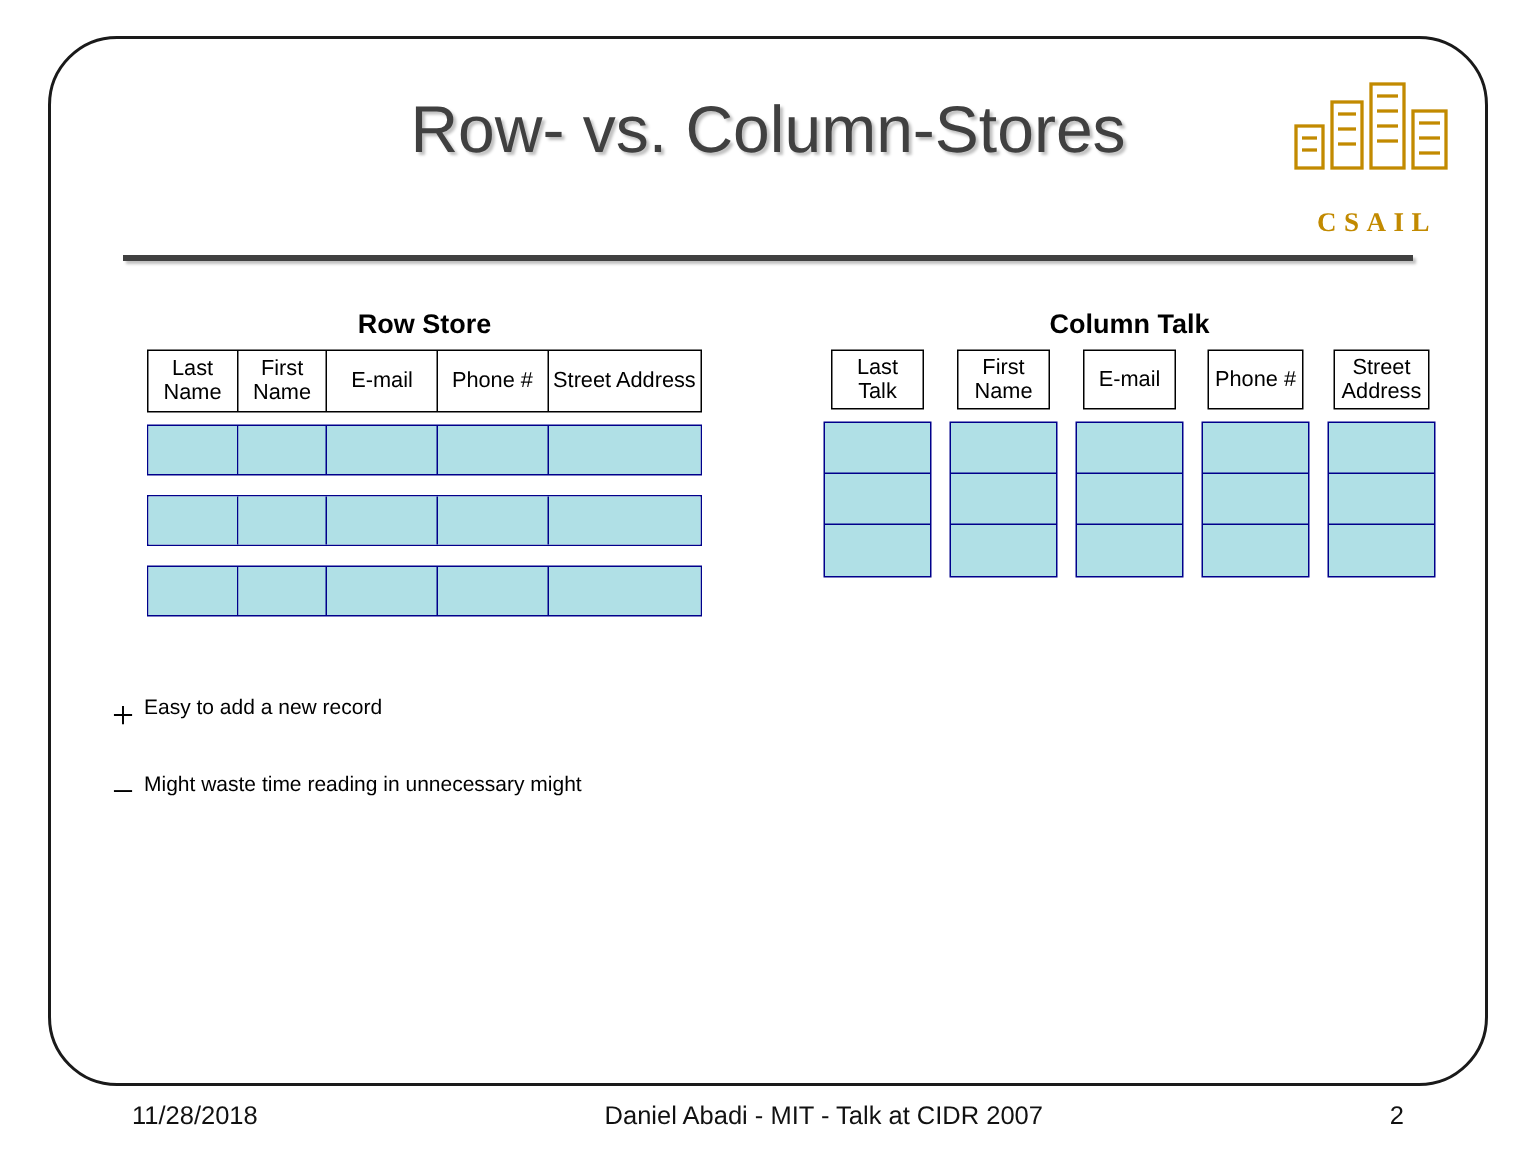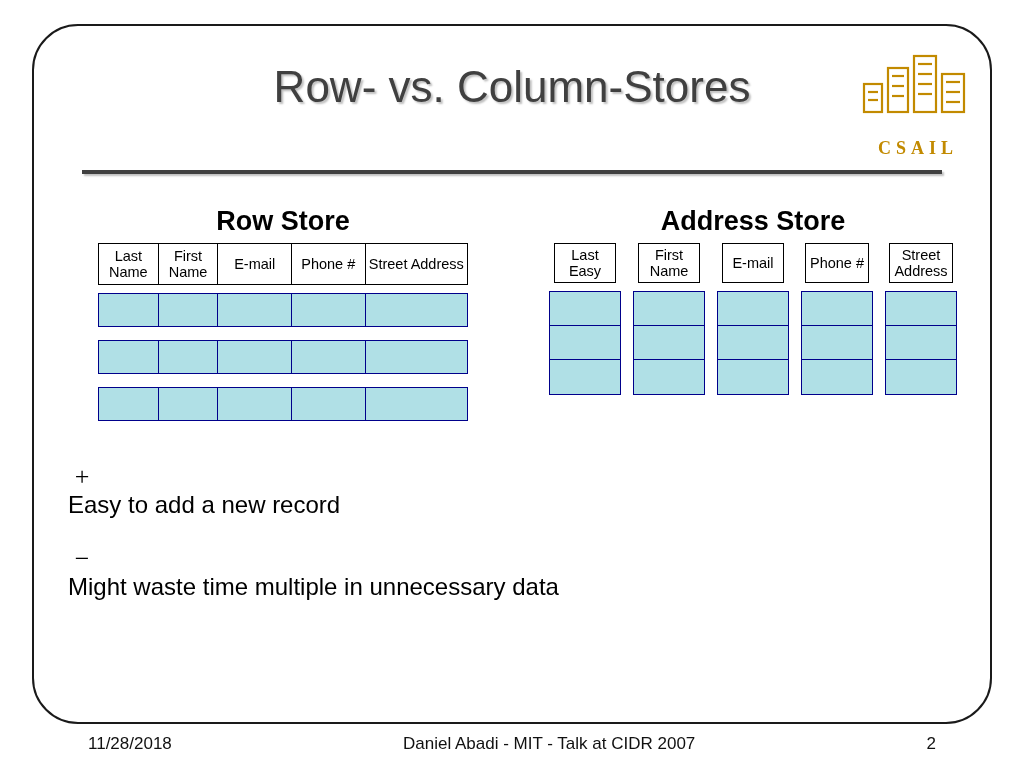--- a/index.html
+++ b/index.html
@@ -60,21 +60,21 @@
   .sections {
     position: absolute;
     top: 206px;
     left: 68px;
     right: 56px;
     display: flex;
     gap: 40px;
   }
   .section { flex: 1; }
   .section-heading {
-    font-size: 27px;
+    font-size: 18px;
     font-weight: bold;
     text-align: center;
     margin-bottom: 6px;
   }
 
   
   .rs-header {
     display: flex;
     width: 370px;
     margin: 0 auto 8px auto;
@@ -147,24 +147,23 @@
     top: 463px;
     left: 68px;
     right: 56px;
     display: flex;
     gap: 40px;
   }
   .bullet-col { flex: 1; }
   .bullet {
     display: flex;
     align-items: flex-start;
-    font-size: 24px;
+    font-size: 14px;
     margin-bottom: 24px;
     line-height: 1.28;
-    flex-direction: column;
   }
   .bullet .sym {
     width: 28px;
     font-size: 26px;
     font-family: 'Times New Roman', serif;
     text-align: center;
     flex-shrink: 0;
     line-height: 1.05;
   }
   .bullet.plus .sym::before { content: "+"; }
@@ -245,25 +244,25 @@
           <div class="rs-cell" style="width: 60px;"></div>
           <div class="rs-cell" style="width: 60px;"></div>
           <div class="rs-cell" style="width: 74px;"></div>
           <div class="rs-cell" style="width: 74px;"></div>
           <div class="rs-cell" style="width: 102px;"></div>
         </div>
       </div>
   </div>
 
   <div class="section">
-    <div class="section-heading">Address Store</div>
+    <div class="section-heading">Column Talk</div>
     <div class="cs-wrap" id="cs-wrap">
         <div class="cs-col">
           <div class="cs-header">Last
-Easy</div>
+Talk</div>
           <div class="cs-blocks">
             <div class="cs-block"></div>
             <div class="cs-block"></div>
             <div class="cs-block"></div>
           </div>
         </div>
         <div class="cs-col">
           <div class="cs-header">First
 Name</div>
           <div class="cs-blocks">
@@ -302,21 +301,21 @@
 </div>
 
 <div class="bullets">
   <div class="bullet-col" id="bullets-left">
       <div class="bullet plus">
         <span class="sym"></span>
         <span>Easy to add a new record</span>
       </div>
       <div class="bullet minus">
         <span class="sym"></span>
-        <span>Might waste time multiple in unnecessary data</span>
+        <span>Might waste time reading in unnecessary might</span>
       </div>
     </div>
 </div>
 
 <div class="footer">
   <div class="date">11/28/2018</div>
   <div class="mid">Daniel Abadi - MIT - Talk at CIDR 2007</div>
   <div class="page">2</div>
 </div>
 

